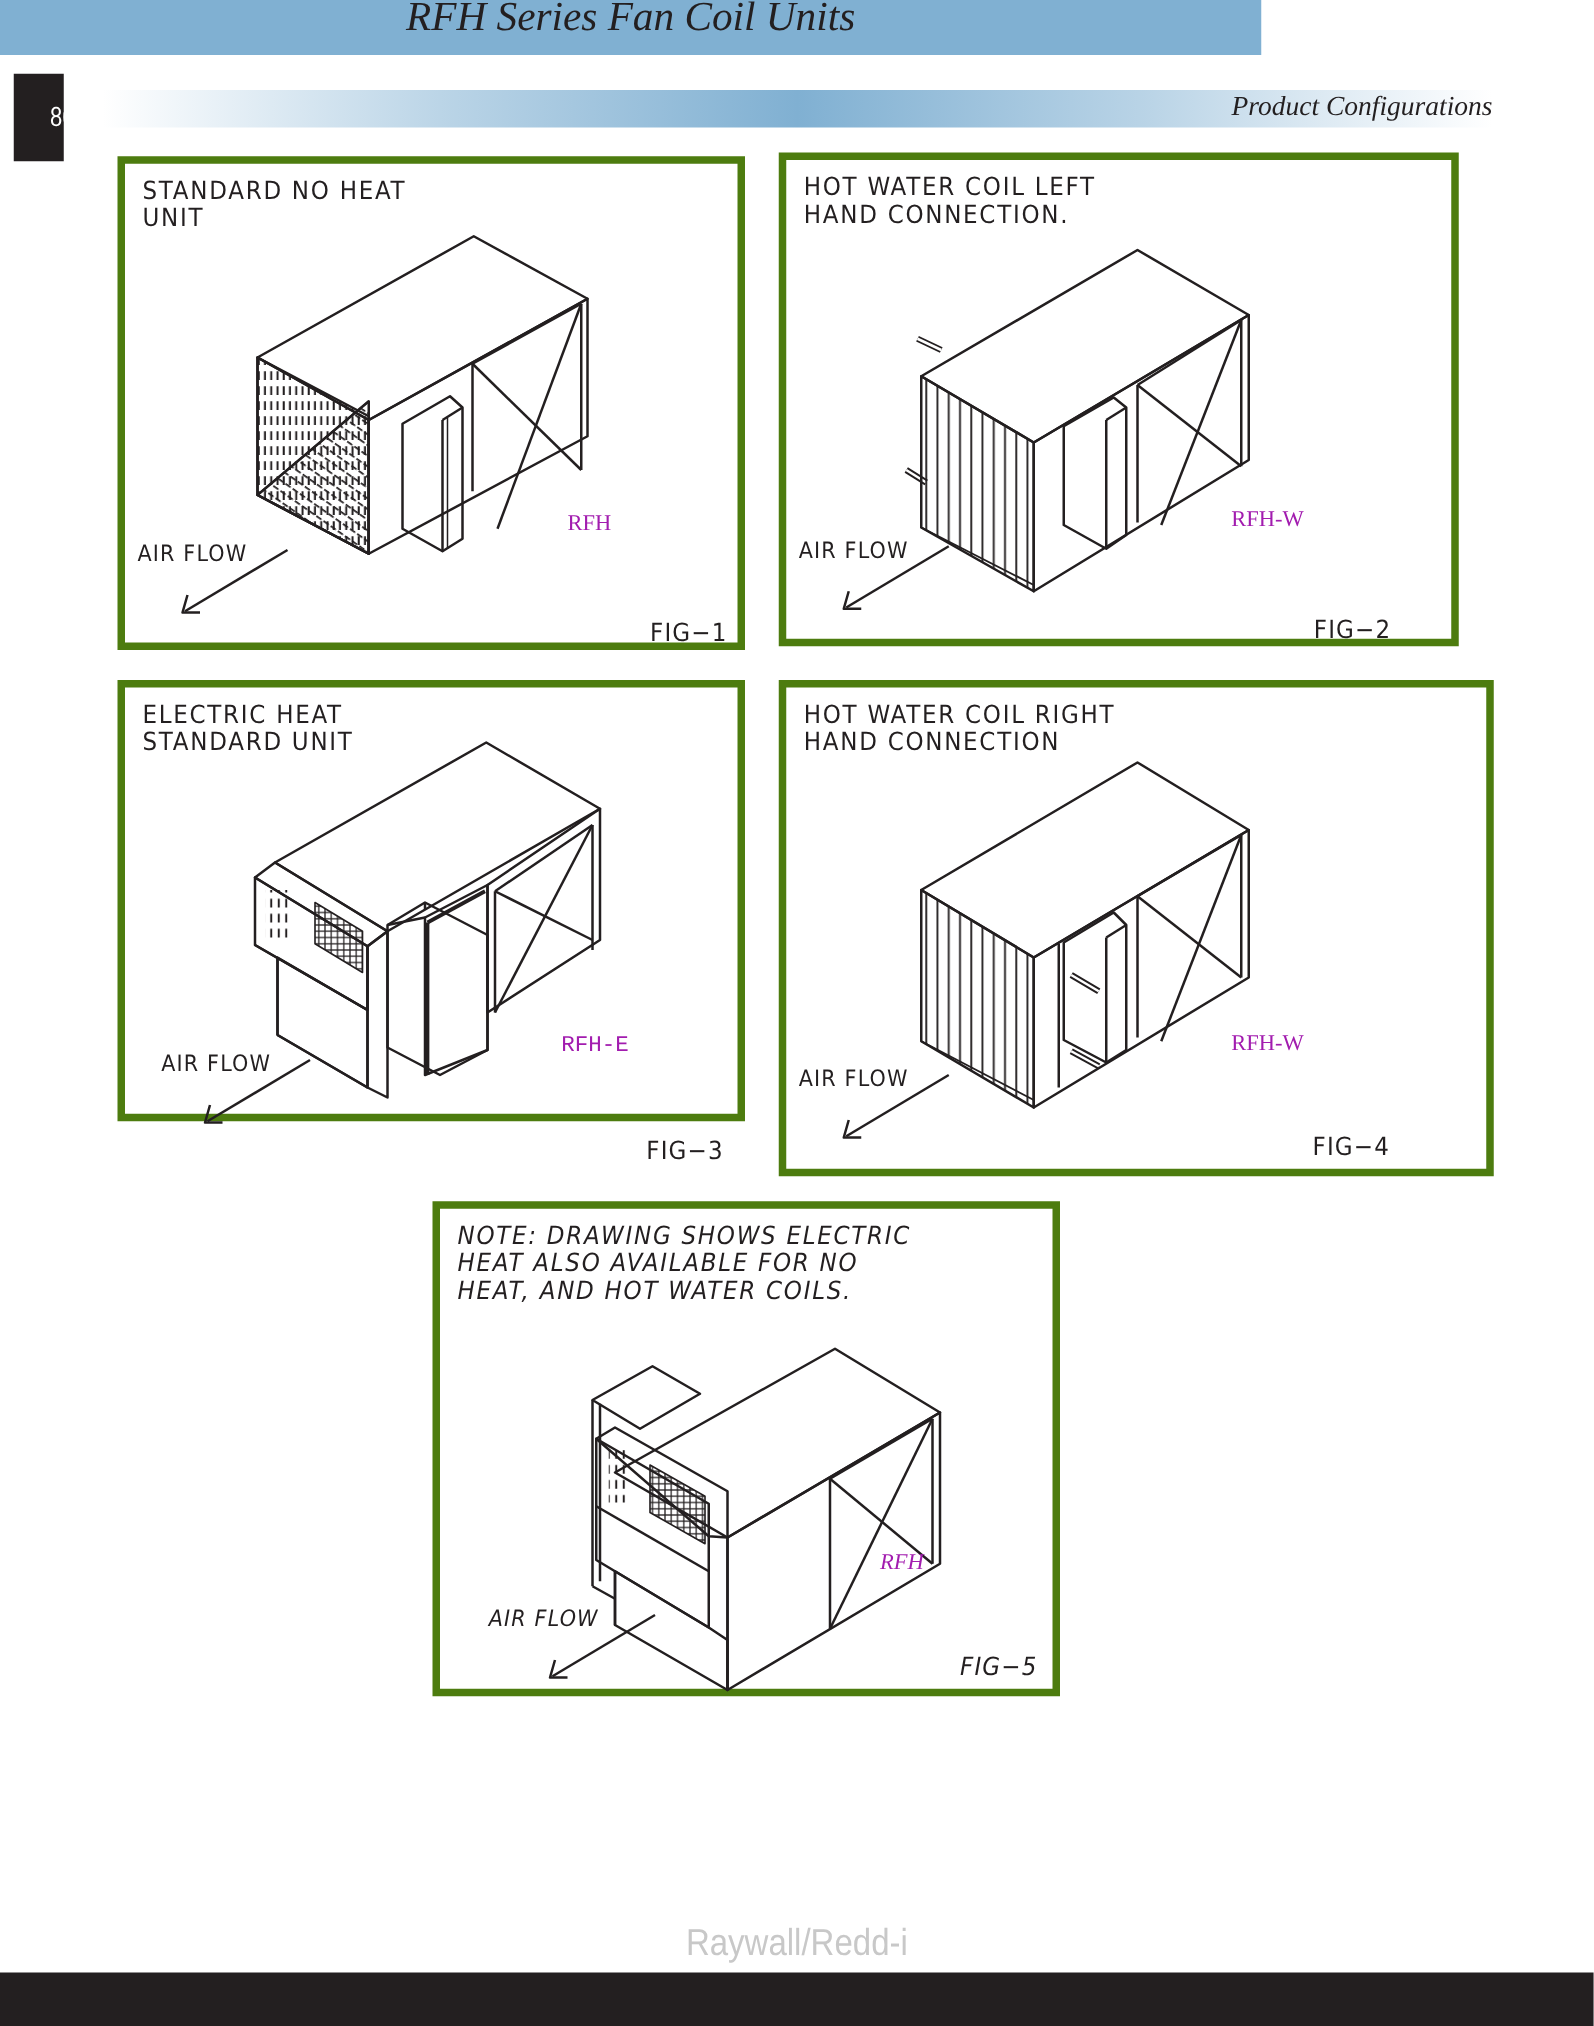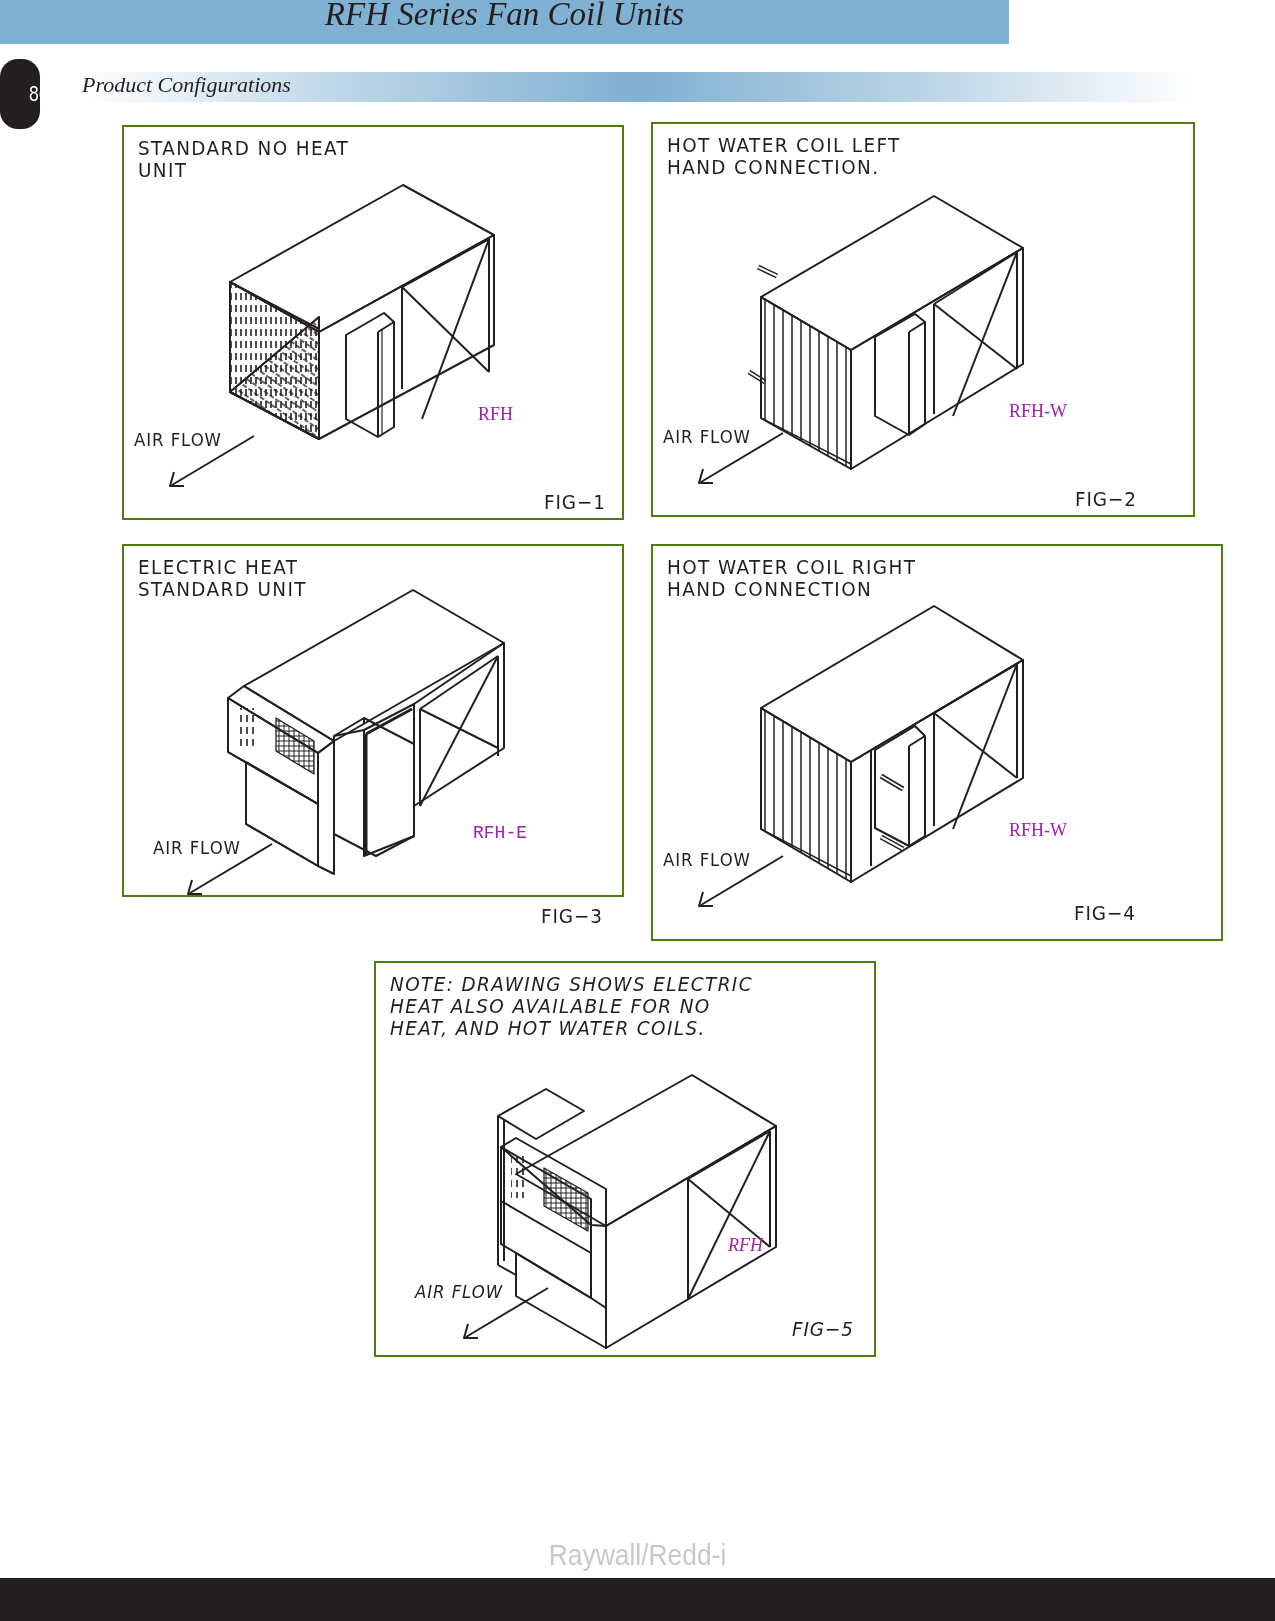--- a/index.html
+++ b/index.html
@@ -1,24 +1,24 @@
 <!DOCTYPE html>
 <html><head>
 <meta charset="utf-8">
 <style>
   html, body { margin:0; padding:0; }
   body { width:1275px; height:1621px; position:relative; background:#ffffff; overflow:hidden; font-family:"Liberation Sans", sans-serif; }
   .top-banner { position:absolute; left:0; top:0; width:1009px; height:44px; background:#80b0d2; text-align:center; }
   .top-banner .title { font-family:"Liberation Serif", serif; font-style:italic; font-size:33px; color:#231f20; line-height:32px; display:inline-block; margin-top:-2px; }
-  .page-tab { position:absolute; left:0; top:59px; width:40px; height:70px; background:#231f20; color:#fff;border-radius:18px; }
+  .page-tab { position:absolute; left:11px; top:59px; width:40px; height:70px; background:#231f20; color:#fff; }
   .page-tab span { position:absolute; left:29px; top:22px; font-size:22px; font-family:"Liberation Sans", sans-serif; transform:scaleX(0.8); transform-origin:left; }
   .section-bar { position:absolute; left:82px; top:72px; width:1112px; height:30px;
-    background:linear-gradient(90deg, rgba(128,176,210,0) 0%, rgba(128,176,210,0.55) 25%, #80b0d2 50%, rgba(128,176,210,0.55) 75%, rgba(128,176,210,0) 100%); text-align:left; }
+    background:linear-gradient(90deg, rgba(128,176,210,0) 0%, rgba(128,176,210,0.55) 25%, #80b0d2 50%, rgba(128,176,210,0.55) 75%, rgba(128,176,210,0) 100%); text-align:right; }
   .section-bar .subtitle { font-family:"Liberation Serif", serif; font-style:italic; font-size:22px; color:#231f20; line-height:26px; }
-  .fig { position:absolute; border:2px solid #4d7c0f; background:#fff; box-sizing:border-box;margin-left:28px; }
+  .fig { position:absolute; border:6px solid #4d7c0f; background:#fff; box-sizing:border-box; }
   .fig .caption { position:absolute; left:14px; top:10px; font-family:"DejaVu Sans", sans-serif; font-size:20px; line-height:22px; color:#231f20; letter-spacing:1.5px; white-space:pre; transform:scaleX(0.92); transform-origin:left; }
   .fig .model { position:absolute; font-family:"Liberation Serif", serif; font-size:18px; color:#a21caf; }
   .fig .airflow { position:absolute; font-family:"DejaVu Sans", sans-serif; font-size:18px; color:#231f20; letter-spacing:1px; transform:scaleX(0.92); transform-origin:left; }
   .fig .fignum { position:absolute; font-family:"DejaVu Sans", sans-serif; font-size:20px; color:#231f20; letter-spacing:1px; transform:scaleX(0.92); transform-origin:left; }
   .fig svg { position:absolute; left:0; top:0; }
   .footer-brand { position:absolute; left:0; width:1275px; top:1538px; text-align:center; font-family:"Liberation Sans", sans-serif; font-size:30px; color:#c8c8c8; transform:scaleX(0.88); }
   .footer-bar { position:absolute; left:0; top:1578px; width:1275px; height:43px; background:#231f20; }
 </style>
 </head>
 <body>

